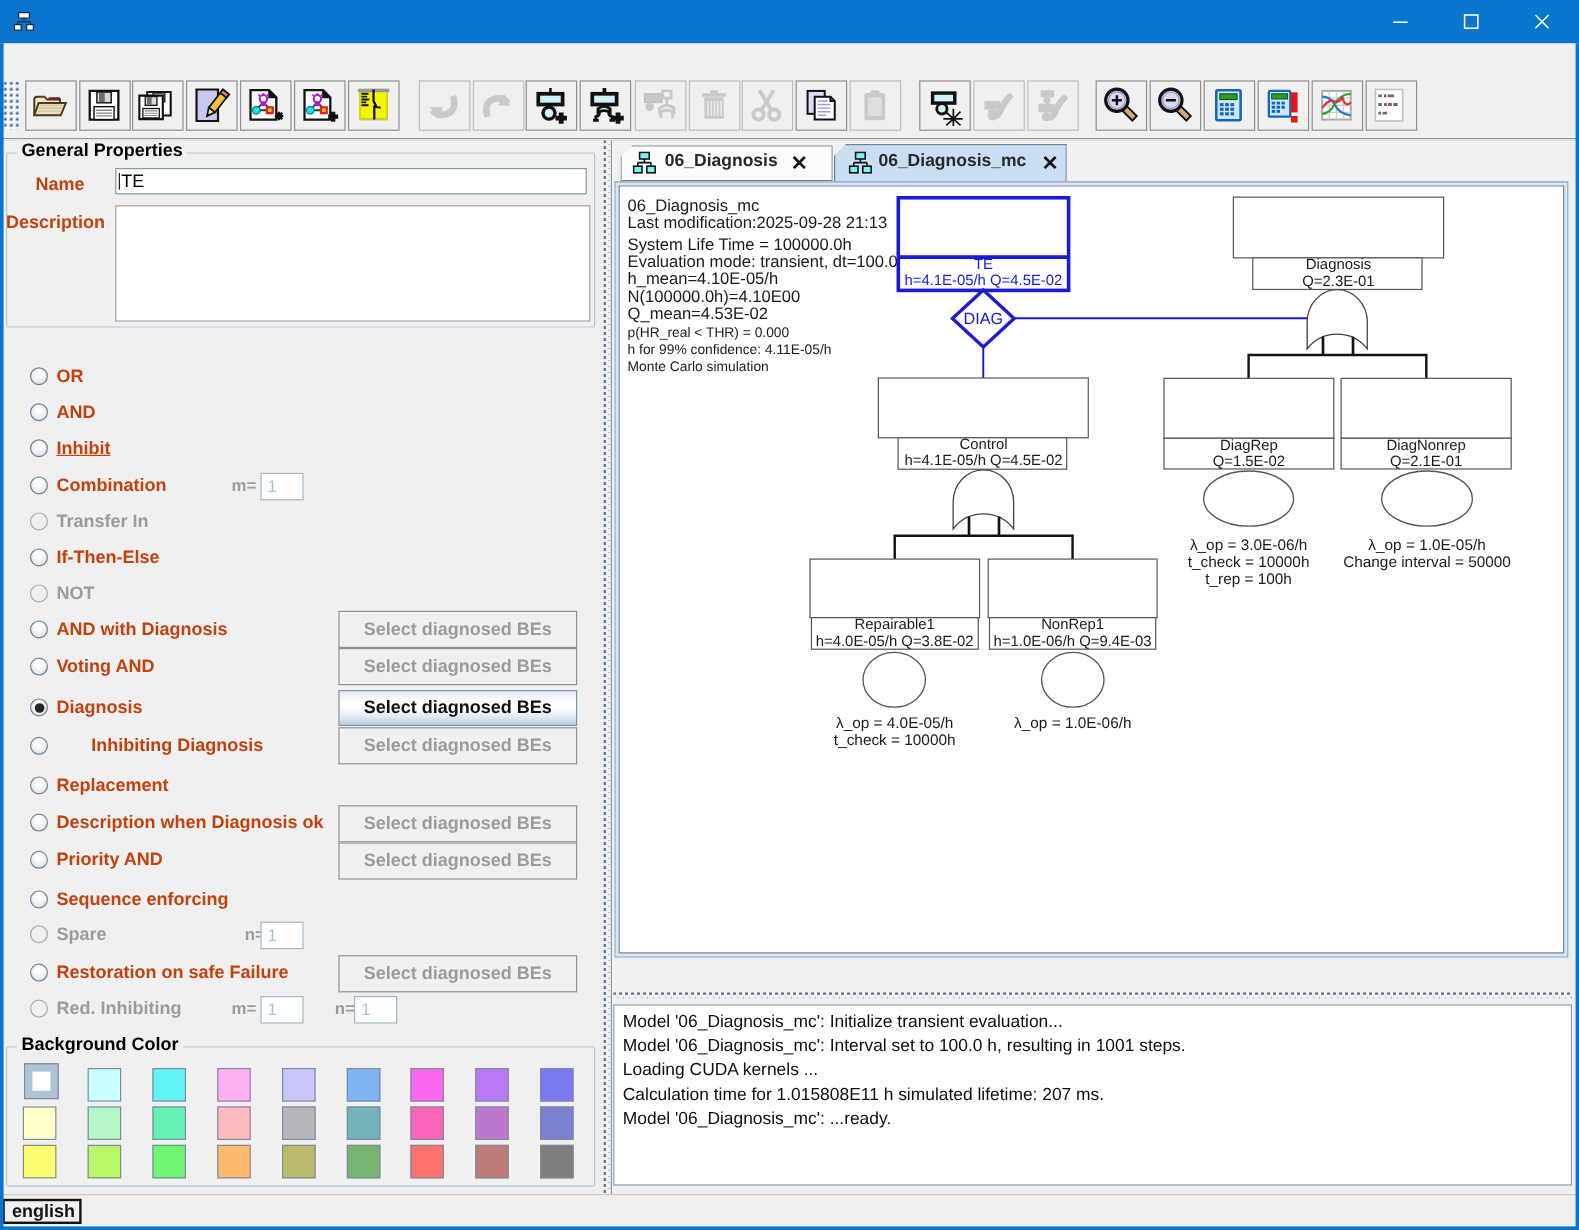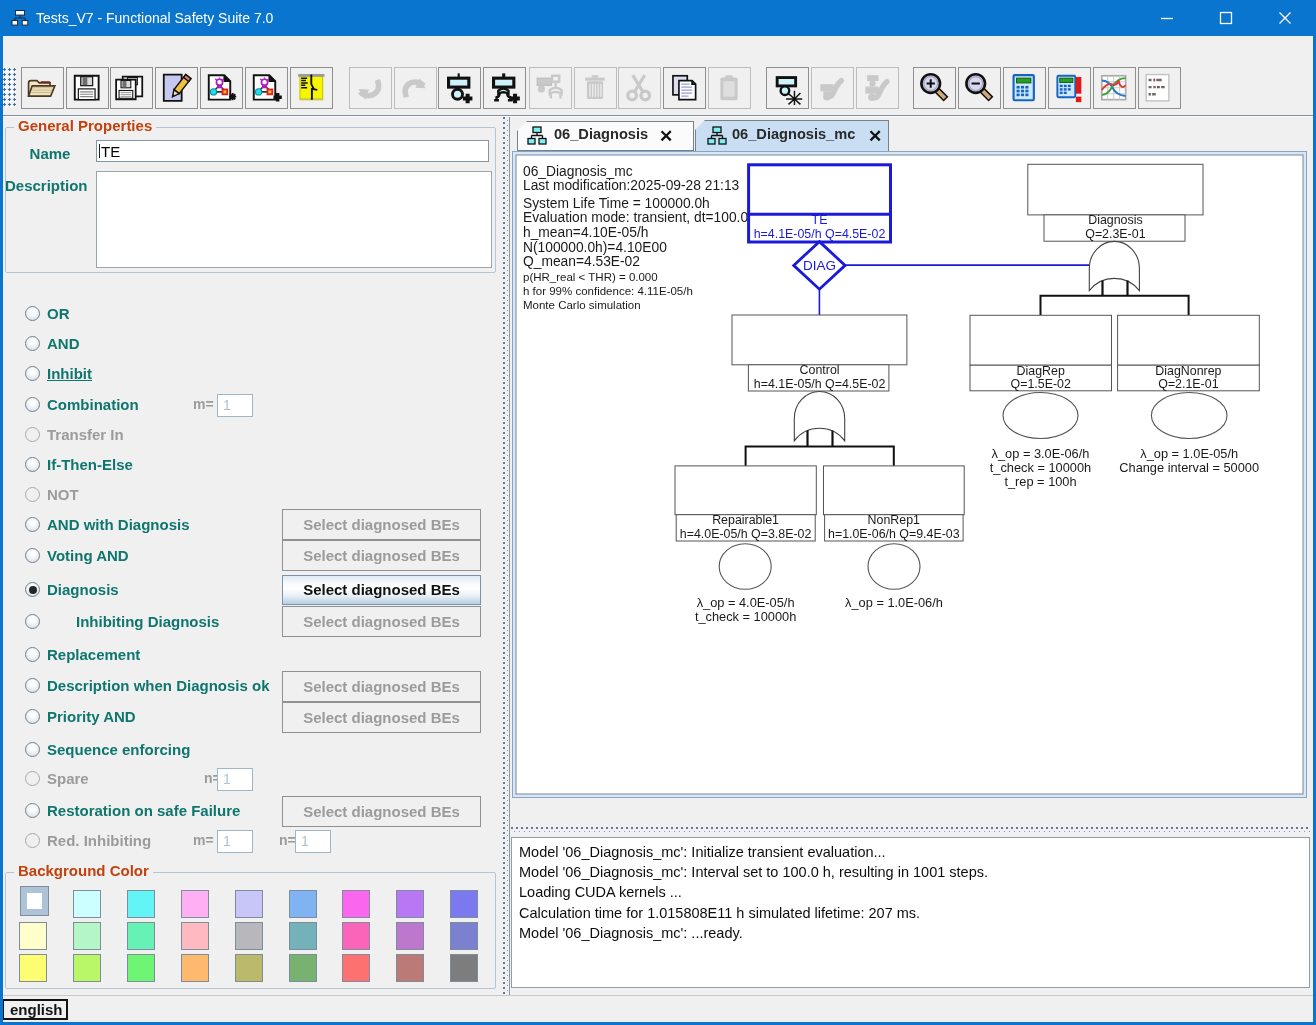--- a/index.html
+++ b/index.html
@@ -18,22 +18,22 @@
 .tb.dis{border-color:#bdbdbd;}
 .tb svg{position:absolute;left:3px;top:3px;}
 #tbhandle{position:absolute;left:3px;top:4px;width:13px;height:40px;
  background-image:radial-gradient(circle at 1.5px 1.5px,#44719c 1.1px,rgba(0,0,0,0) 1.4px),radial-gradient(circle at 1.5px 1.5px,#ffffff 1.1px,rgba(0,0,0,0) 1.4px);
  background-size:5px 5px,5px 5px;background-position:0 0,2px 2px;}
 #contentline{left:0;top:115px;width:1316px;height:1px;background:#7f93a2;border-bottom:1px solid #fafafa;}
 
 .winb{background:#0a75cf;}
 
 .group{position:absolute;border:1px solid #b4c6d6;border-radius:2px;}
-.gtitle{position:absolute;top:-11px;left:8px;background:#f0f0f0;padding:0 4px;font-size:15px;font-weight:bold;color:#c2410c;white-space:nowrap;}
-.lbl{position:absolute;font-size:15px;font-weight:bold;color:#0f766e;white-space:nowrap;}
+.gtitle{position:absolute;top:-11px;left:8px;background:#f0f0f0;padding:0 4px;font-size:15px;font-weight:bold;color:#000000;white-space:nowrap;}
+.lbl{position:absolute;font-size:15px;font-weight:bold;color:#c2410c;white-space:nowrap;}
 .lbl.dis{color:#9b9b9b;}
 .radio{position:absolute;width:13px;height:13px;border-radius:50%;border:1.5px solid #72808f;background:radial-gradient(circle at 50% 35%,#ffffff 20%,#e8edf2 60%,#cdd6df 100%);}
 .radio.dis{border-color:#a9a9a9;background:#eef0f2;}
 .radio.sel::after{content:"";position:absolute;left:2.5px;top:2.5px;width:8px;height:8px;border-radius:50%;background:#262626;}
 .sbtn{position:absolute;left:282px;width:197px;font-size:15px;font-weight:bold;text-align:center;border:1px solid #919191;color:#9b9b9b;background:#f0f0f0;}
 .sbtn.en{color:#111;border:1px solid #7a93ab;background:linear-gradient(#dfeaf4 0%,#f6f9fc 25%,#ffffff 45%,#e9f0f7 70%,#b9cfe2 100%);}
 .nfield{position:absolute;width:36px;height:23px;background:#fff;border:1px solid #9fb6c6;box-sizing:border-box;color:#a9c3d4;font-size:14px;line-height:21px;padding-left:5px;}
 .swatch{position:absolute;width:28px;height:28px;box-sizing:border-box;border:1px solid #7d8d9b;}
 
 #vsplit{left:501px;top:117px;width:10px;height:878px;background:#f0f0f0;
@@ -48,21 +48,20 @@
 background-size:100% 2px,100% 1.2px;background-position:0 4px,2.5px 7.5px;background-repeat:no-repeat;}
 #logpanel{left:511px;top:837px;width:799px;height:151px;background:#fff;border:1px solid #8c9dab;box-sizing:border-box;}
 #logtxt{position:absolute;left:7px;top:4px;font-size:14.5px;line-height:20.2px;color:#0d0d0d;}
 #statusline{left:0;top:995px;width:1316px;height:1px;background:#c9c9c9;}
 #english{left:2px;top:999px;width:56px;height:17px;border:2px solid #141414;background:#f0f0f0;font-size:15px;font-weight:bold;color:#141414;line-height:17px;padding-left:6px;}
 </style>
 </head>
 <body>
 <div id="app">
   <div class="abs" id="titlebar"></div>
-  <div class="abs" id="title">Tests_V7 - Functional Safety Suite 7.0</div>
   <svg class="abs" style="left:11px;top:9px" width="18" height="18" viewBox="0 0 18 18">
     <g stroke="#1b2b3b" fill="#f4f8fb" stroke-width="1">
       <rect x="4.5" y="1.5" width="9" height="4.6"></rect>
       <rect x="1" y="11.5" width="5.6" height="4.6"></rect>
       <rect x="11.2" y="11.5" width="5.6" height="4.6"></rect>
     </g>
     <path d="M9,6.2 V9 M3.8,9 H14.2 M3.8,9 V11.4 M14.2,9 V11.4" stroke="#1b2b3b" fill="none" stroke-width="1"></path>
   </svg>
   <svg class="abs" style="left:1155px;top:8px" width="24" height="20" viewBox="0 0 24 20">
       <path d="M6,10.5 H18" stroke="#fff" stroke-width="1.3"></path>

